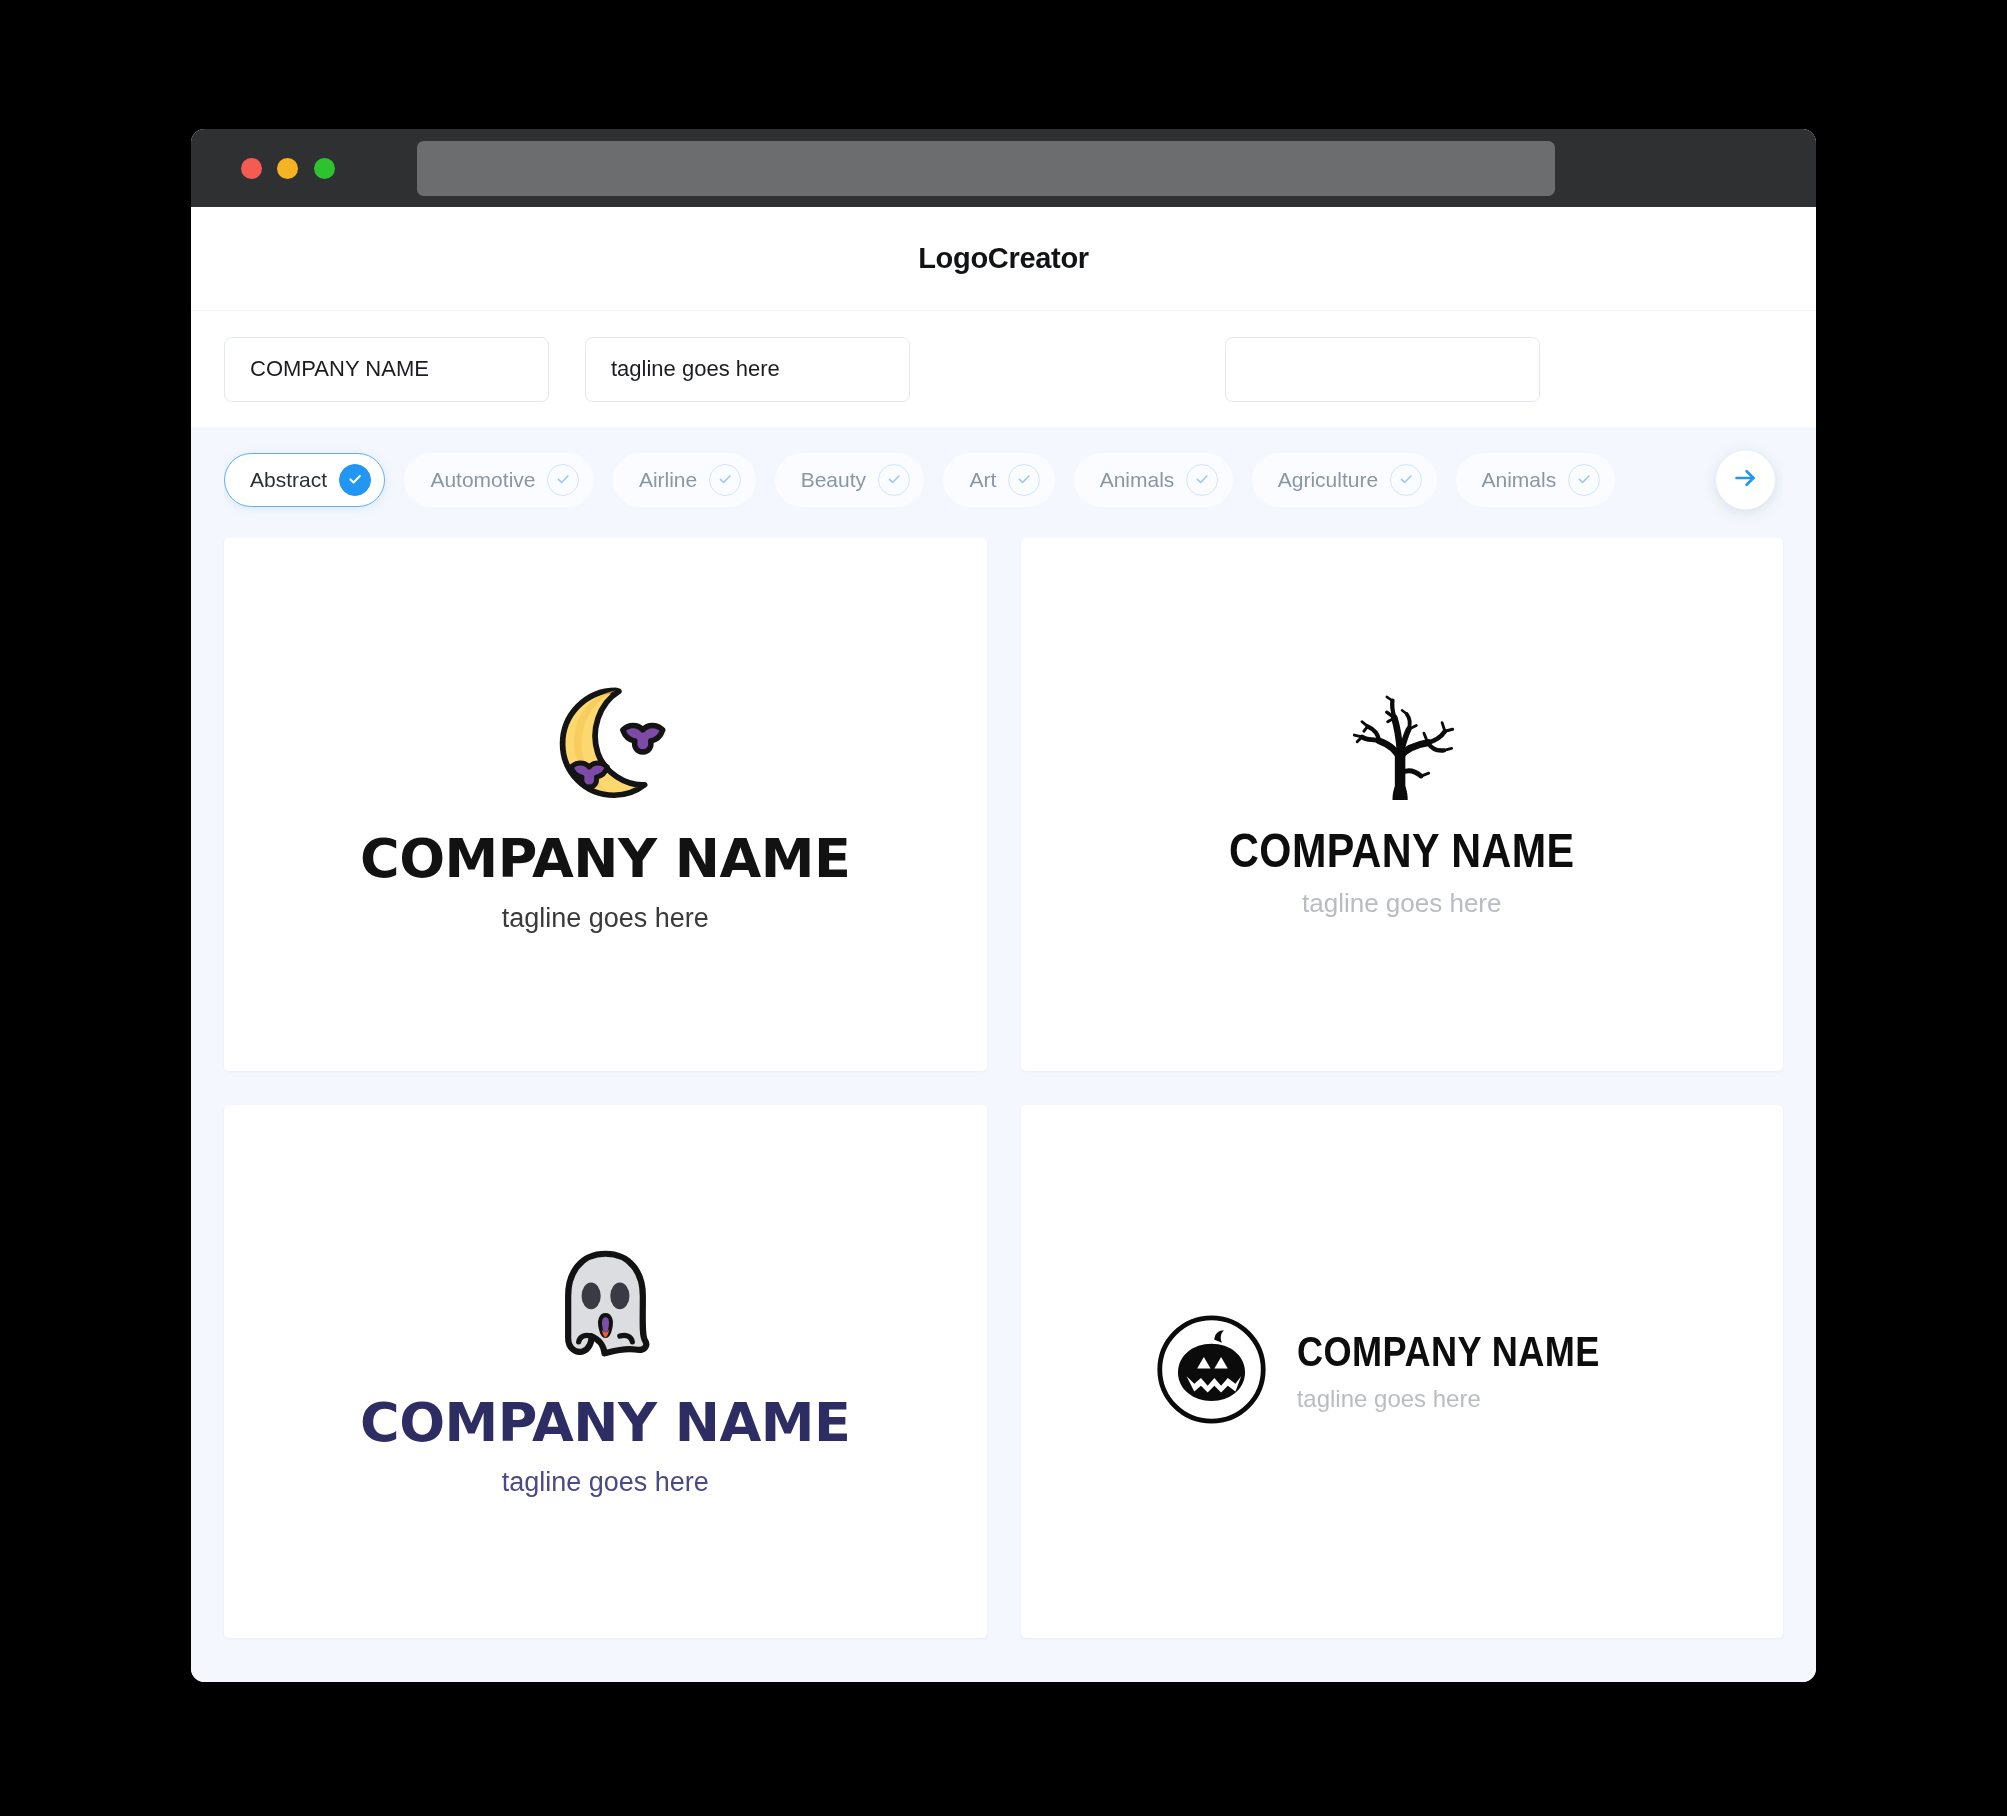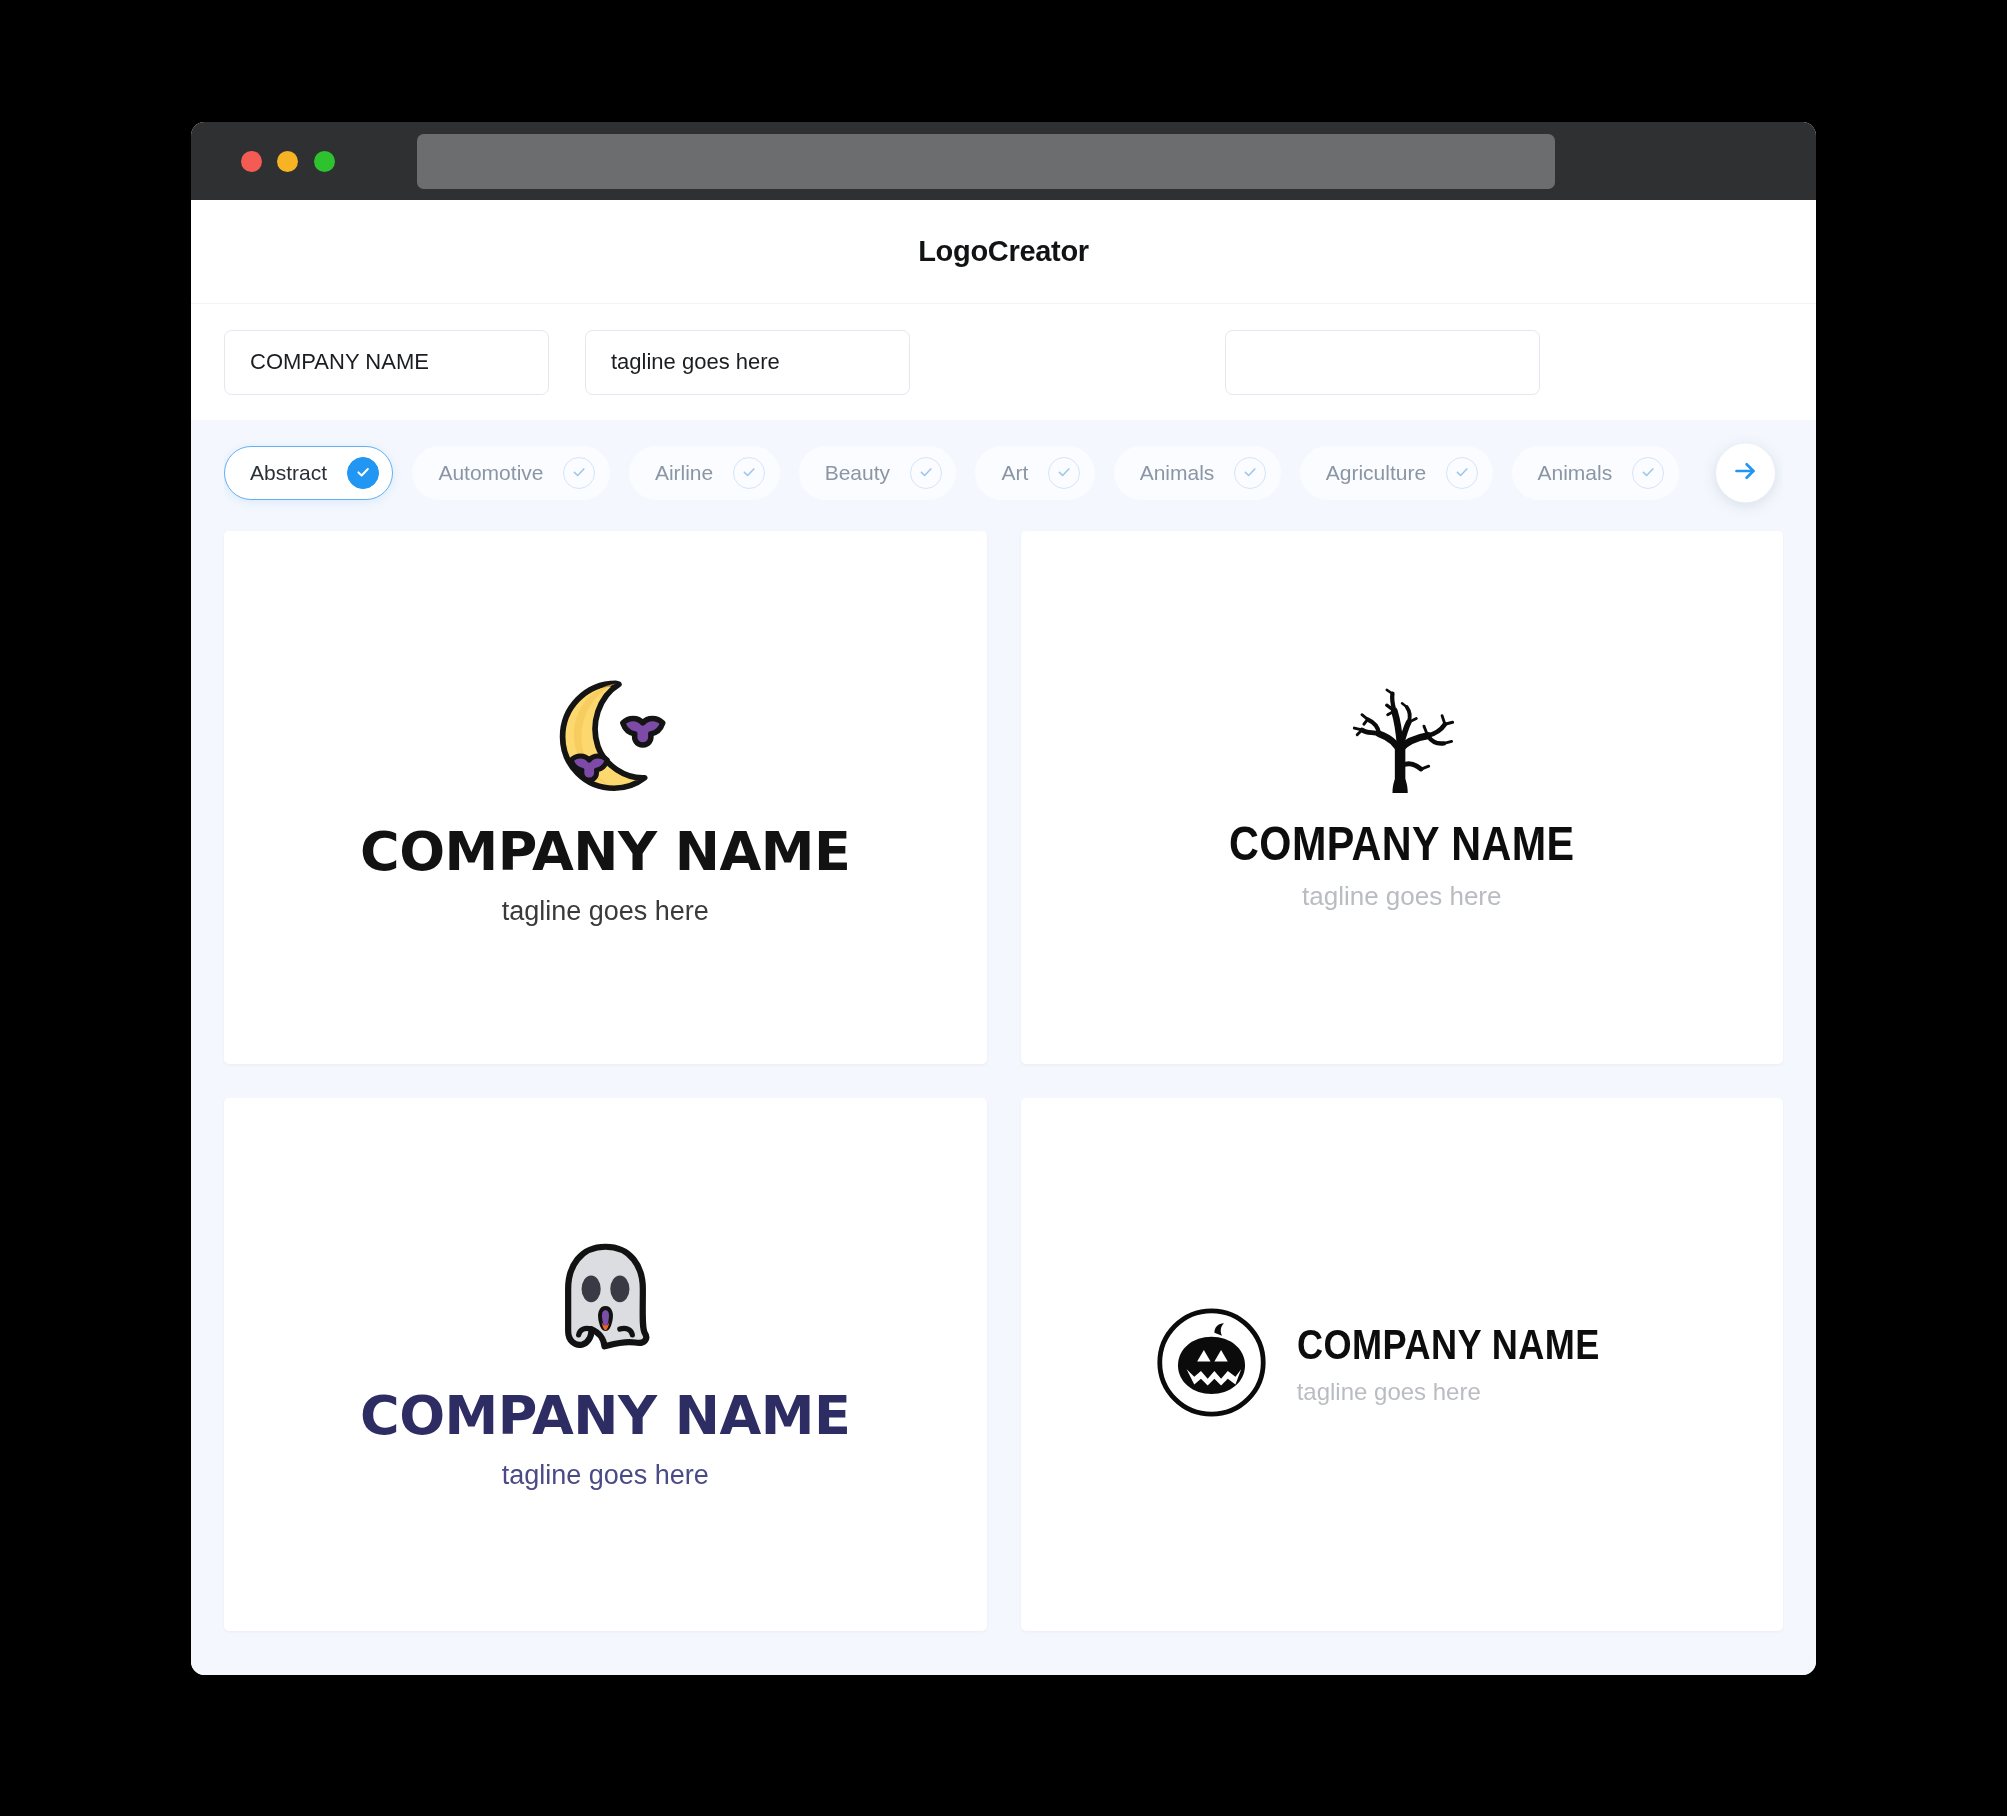--- a/index.html
+++ b/index.html
@@ -13,21 +13,21 @@
 
   body {
     font-family: "Liberation Sans", sans-serif;
     -webkit-font-smoothing: antialiased;
   }
 
   
   .window {
     position: absolute;
     left: 191px;
-    top: 122px;
+    top: 129px;
     width: 1625px;
     height: 1553px;
     border-radius: 13.4px;
     background: #ffffff;
     overflow: hidden;
     box-shadow: 0 19px 57px rgba(0,0,0,0.45);
   }
 
   
   .titlebar {
@@ -133,21 +133,21 @@
     align-items: center;
     overflow: hidden;
   }
   .chip {
     flex: 0 0 auto;
     height: 54px;
     border-radius: 29px;
     background: #fafcff;
     display: flex;
     align-items: center;
-    gap: 20px;
+    gap: 12px;
     padding: 0 13.4px 0 25px;
     margin-right: 19px;
     font-size: 21px;
     color: #8b96a5;
     border: 1px solid transparent;
     cursor: pointer;
     white-space: nowrap;
   }
   .chip .tick {
     width: 32px; height: 32px;

